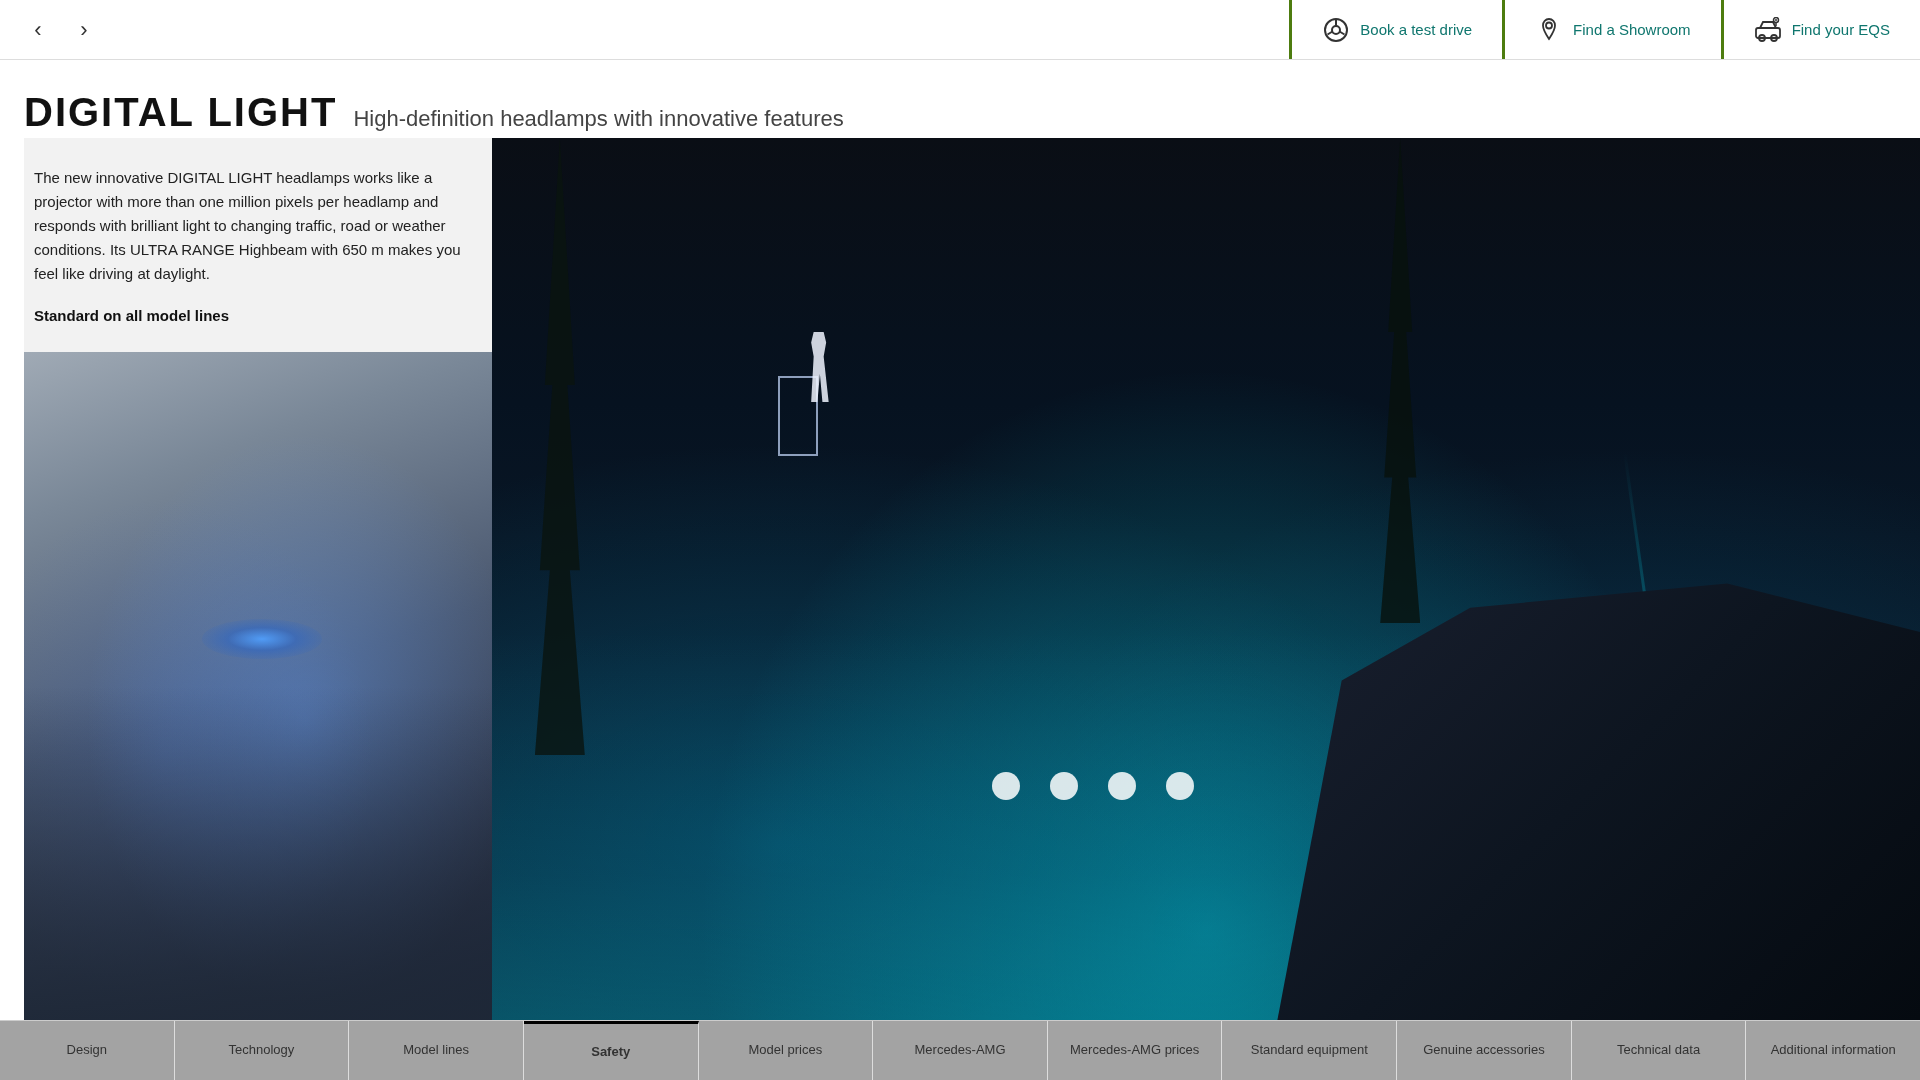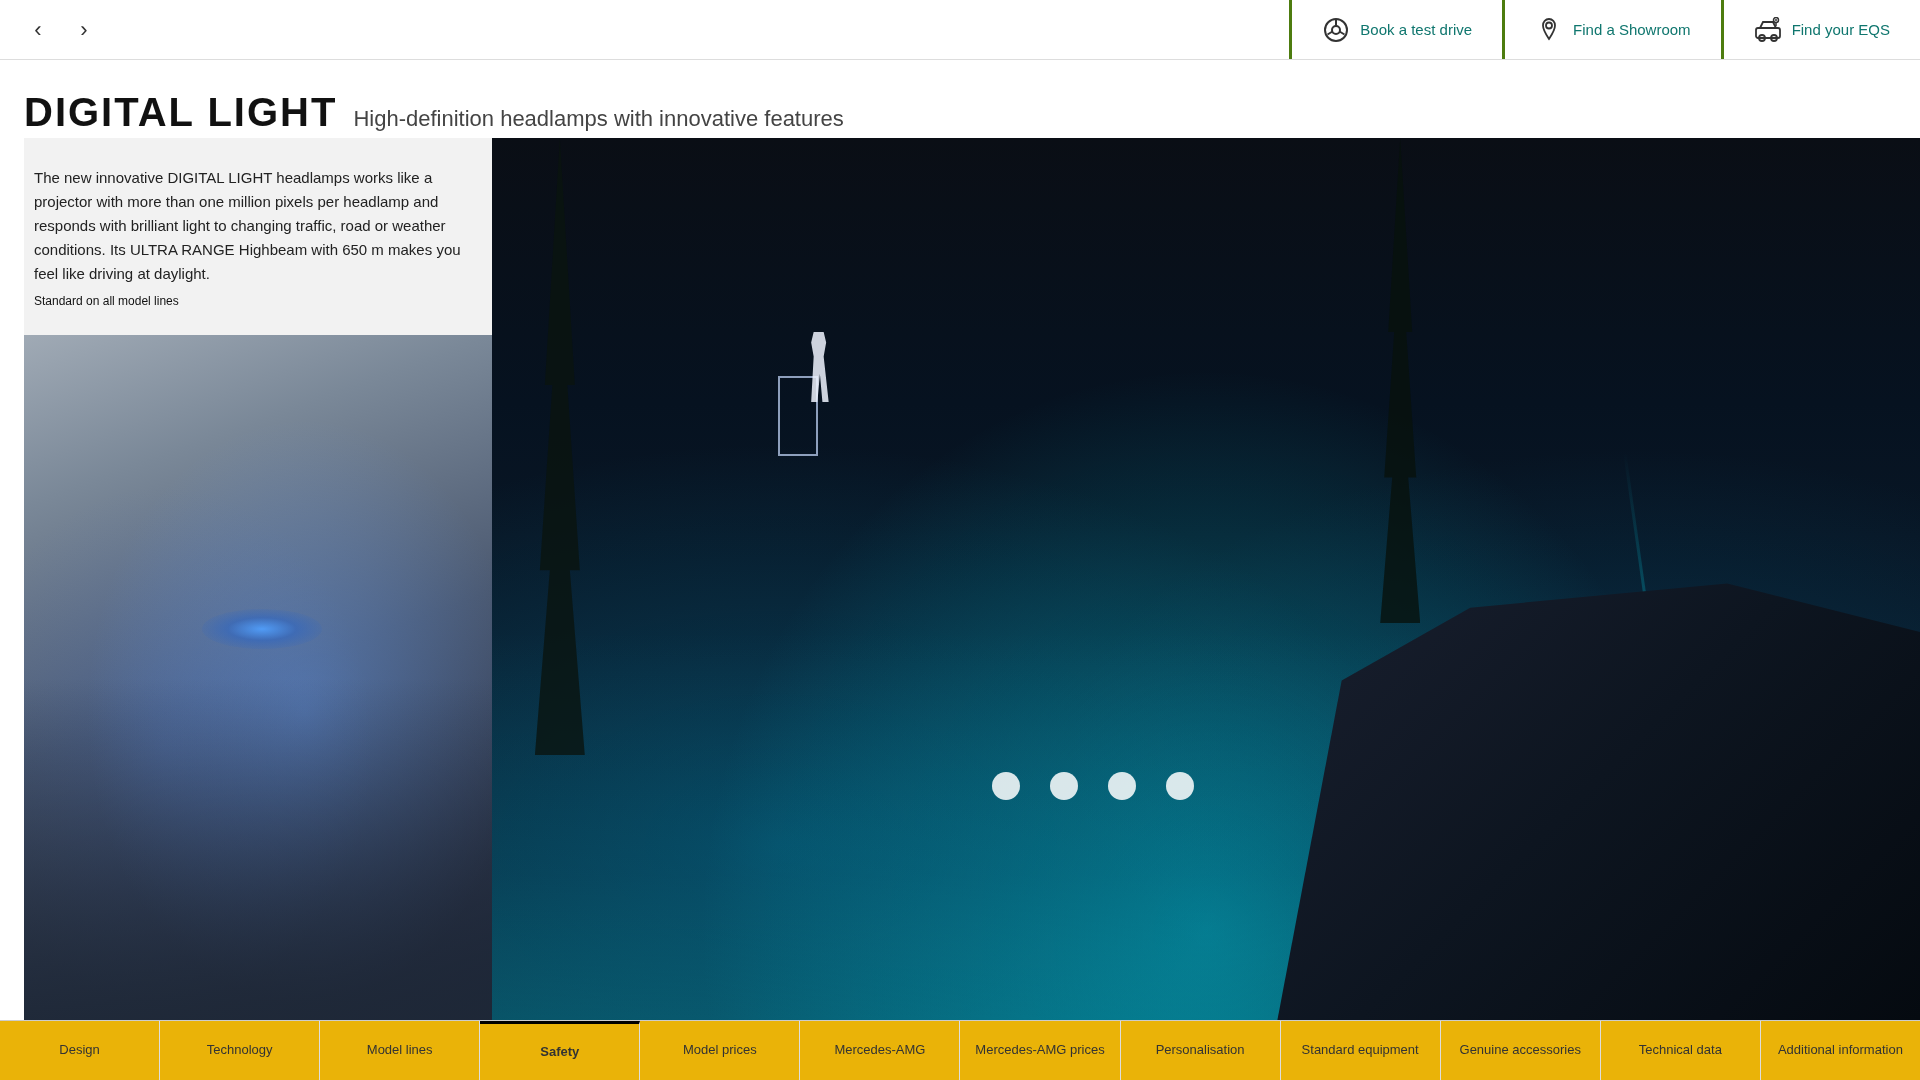--- a/index.html
+++ b/index.html
@@ -101,25 +101,25 @@
     }
     .description-box {
       background: #f2f2f2;
       padding: 28px 28px 24px 10px;
       font-size: 15px;
       line-height: 1.6;
       color: #222;
       margin-bottom: 0;
     }
     .description-text {
-      margin-bottom: 6px;
+      margin-bottom: 18px;
     }
     .standard-label {
-      font-weight: 400;
-      font-size: 12px;
+      font-weight: 700;
+      font-size: 15px;
       color: #111;
     }
     .car-thumbnail {
       width: 100%;
       flex: 1;
       background: linear-gradient(135deg, #b0b8c1 0%, #7a8490 30%, #4a5560 60%, #2a3040 100%);
       position: relative;
       overflow: hidden;
       min-height: 390px;
     }
@@ -253,21 +253,21 @@
       background: rgba(8,18,12,0.8);
       clip-path: polygon(50% 0%, 80% 40%, 65% 40%, 90% 70%, 70% 70%, 100% 100%, 0% 100%, 30% 70%, 10% 70%, 35% 40%, 20% 40%);
     }
 
     
     .bottom-nav {
       height: 60px;
       display: flex;
       align-items: stretch;
       border-top: 1px solid #ccc;
-      background: #eab308;
+      background: #a3a3a3;
     }
     .bottom-nav-item {
       flex: 1;
       display: flex;
       align-items: center;
       justify-content: center;
       text-align: center;
       font-size: 13px;
       color: #333;
       border-right: 1px solid #ddd;
@@ -374,18 +374,17 @@
 </div>
 
 <nav class="bottom-nav">
 <div class="bottom-nav-item">Design</div>
     <div class="bottom-nav-item">Technology</div>
     <div class="bottom-nav-item">Model lines</div>
     <div class="bottom-nav-item active">Safety</div>
     <div class="bottom-nav-item">Model prices</div>
     <div class="bottom-nav-item">Mercedes-AMG</div>
     <div class="bottom-nav-item">Mercedes-AMG prices</div>
-    <div class="bottom-nav-item">Personalisation</div>
     <div class="bottom-nav-item">Standard equipment</div>
     <div class="bottom-nav-item">Genuine accessories</div>
     <div class="bottom-nav-item">Technical data</div>
     <div class="bottom-nav-item">Additional information</div>
   </nav>
 
 </body></html>

